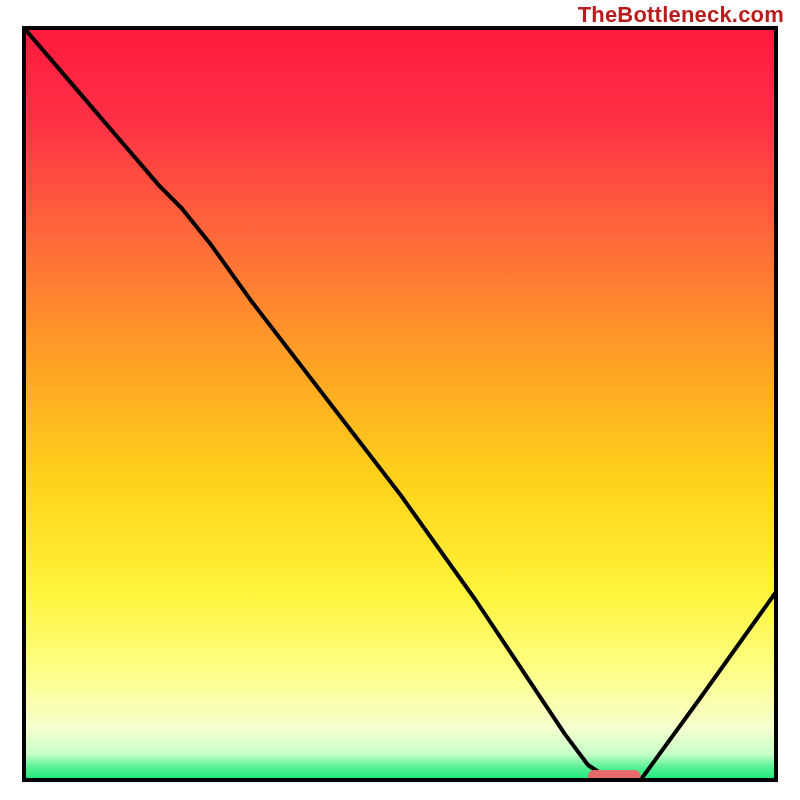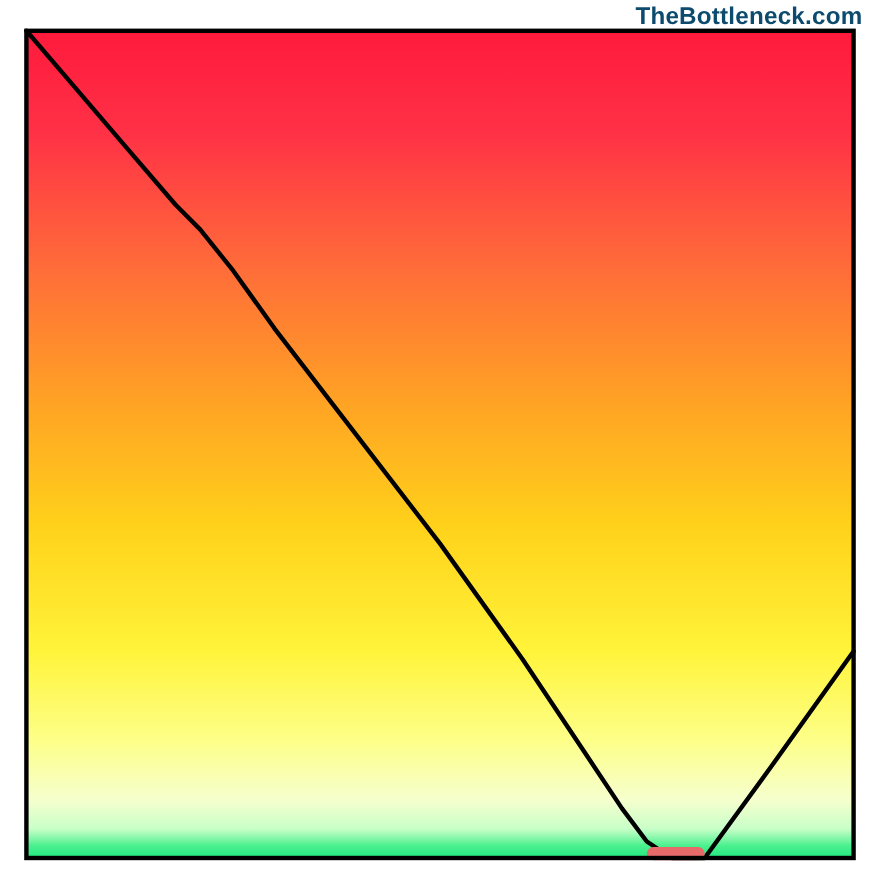--- a/index.html
+++ b/index.html
@@ -14,21 +14,21 @@
     position: relative;
     width: 800px;
     height: 800px;
   }
   .watermark {
     position: absolute;
     top: 2px;
     right: 16px;
     font-size: 22px;
     font-weight: 600;
-    color: #0c4a6e;
+    color: #b91c1c;
     letter-spacing: 0.2px;
   }
   svg.chart {
     position: absolute;
     left: 0;
     top: 0;
   }
 </style>
 </head>
 <body>

